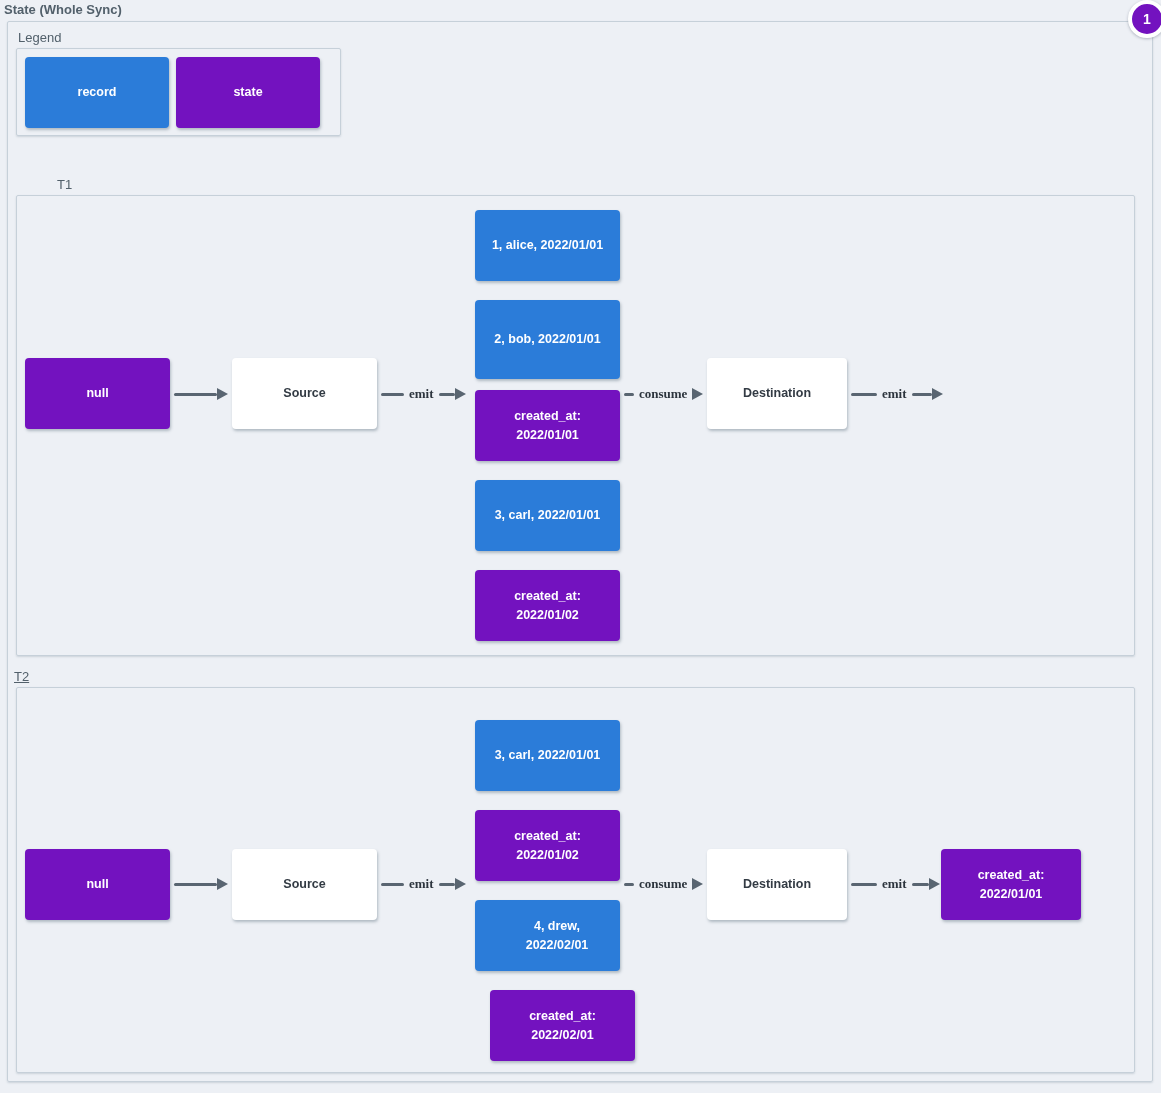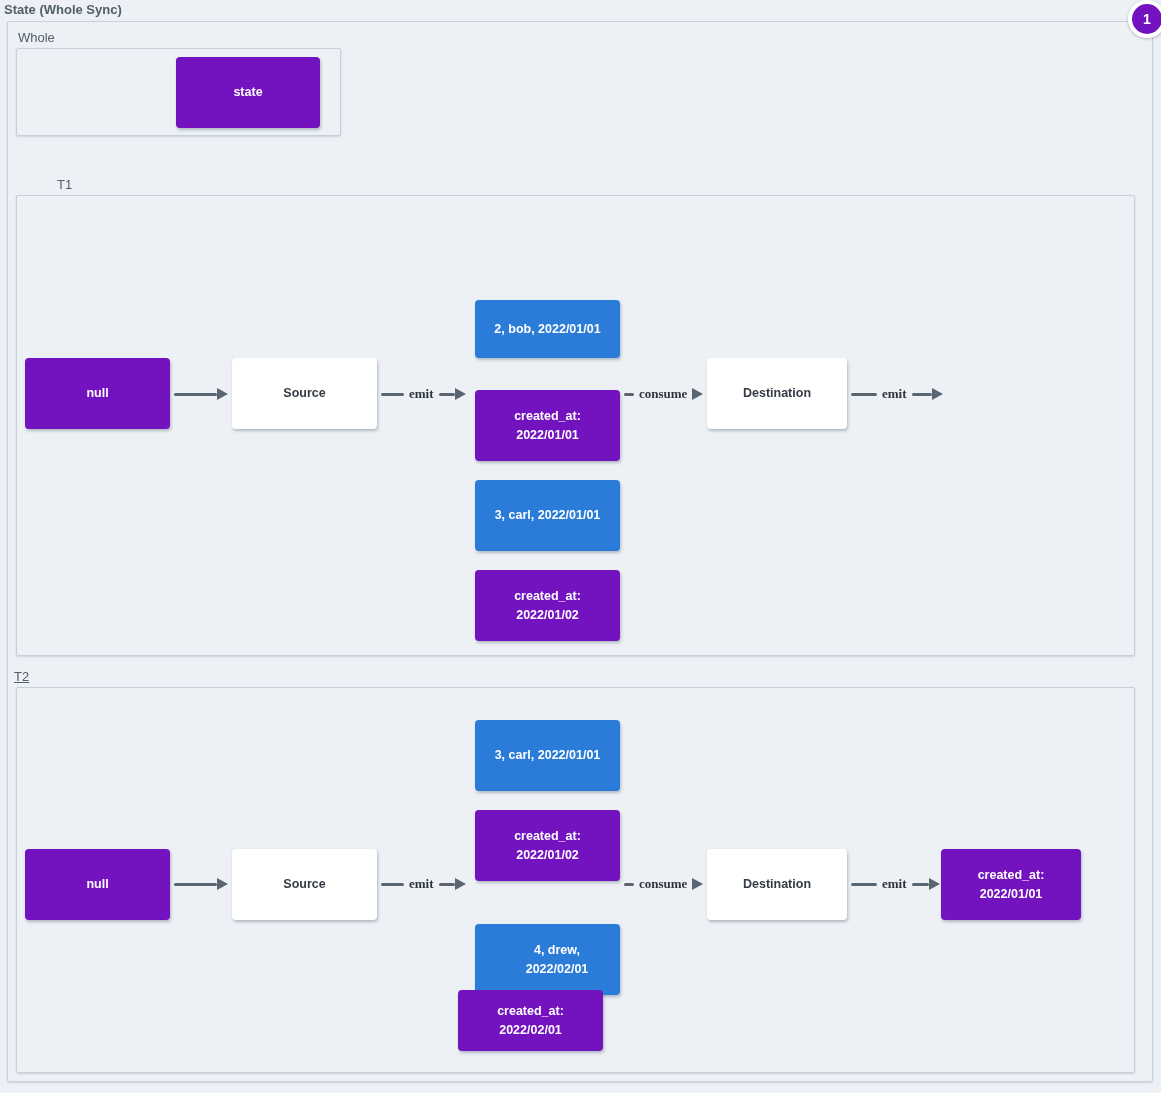--- a/index.html
+++ b/index.html
@@ -66,22 +66,25 @@
 </head>
 <body>
 
 <div class="root">
 
   <div class="group-label" style="left:4px;top:2px;font-weight:bold;">State (Whole Sync)</div>
   <div class="group" style="left:7px;top:21px;width:1146px;height:1061px;"></div>
 
   <div class="badge">1</div>
 
-  <div class="group-label" style="left:18px;top:30px;">Whole</div>
+  <div class="group-label" style="left:18px;top:30px;">Legend</div>
   <div class="group" style="left:16px;top:48px;width:325px;height:88px;"></div>
+  <div class="node" style="left:25px;top:57px;width:144px;height:71px;" data-kind="record">
+    <span>record</span>
+  </div>
   <div class="node" style="left:176px;top:57px;width:144px;height:71px;" data-kind="state">
     <span>state</span>
   </div>
 
   <div class="group-label" style="left:17px;top:177px;margin-left:40px;">T1</div>
   <div class="group" style="left:16px;top:195px;width:1119px;height:461px;"></div>
 
   <div class="node" style="left:25px;top:358px;width:145px;height:71px;" data-kind="state">
     <span>null</span>
   </div>
@@ -95,21 +98,24 @@
     <span>Source</span>
   </div>
 
   <div class="edge" style="left:381px;top:384px;">
     <span class="seg" style="width:23px;"></span>
     <span class="edge-label">emit</span>
     <span class="seg" style="width:16px;"></span>
     <span class="head"></span>
   </div>
 
-  <div class="node" style="left:475px;top:300px;width:145px;height:58px;" data-kind="record">
+  <div class="node" style="left:475px;top:210px;width:145px;height:71px;" data-kind="record">
+    <span>1, alice, 2022/01/01</span>
+  </div>
+  <div class="node" style="left:475px;top:300px;width:145px;height:79px;" data-kind="record">
     <span>2, bob, 2022/01/01</span>
   </div>
   <div class="node" style="left:475px;top:390px;width:145px;height:71px;" data-kind="state">
     <span>created_at: 2022/01/01</span>
   </div>
   <div class="node" style="left:475px;top:480px;width:145px;height:71px;" data-kind="record">
     <span>3, carl, 2022/01/01</span>
   </div>
   <div class="node" style="left:475px;top:570px;width:145px;height:71px;" data-kind="state">
     <span>created_at: 2022/01/02</span>
@@ -154,24 +160,24 @@
     <span class="seg" style="width:16px;"></span>
     <span class="head"></span>
   </div>
 
   <div class="node" style="left:475px;top:720px;width:145px;height:71px;" data-kind="record">
     <span>3, carl, 2022/01/01</span>
   </div>
   <div class="node" style="left:475px;top:810px;width:145px;height:71px;" data-kind="state">
     <span>created_at: 2022/01/02</span>
   </div>
-  <div class="node" style="left:475px;top:924px;width:145px;height:71px;padding-left:27px;" data-kind="record">
+  <div class="node" style="left:475px;top:900px;width:145px;height:71px;padding-left:27px;" data-kind="record">
     <span>4, drew, 2022/02/01</span>
   </div>
-  <div class="node" style="left:458px;top:990px;width:145px;height:61px;" data-kind="state">
+  <div class="node" style="left:490px;top:990px;width:145px;height:71px;" data-kind="state">
     <span>created_at: 2022/02/01</span>
   </div>
 
   <div class="edge" style="left:624px;top:874px;">
     <span class="seg" style="width:10px;"></span>
     <span class="edge-label">consume</span>
     <span class="head"></span>
   </div>
 
   <div class="node white" style="left:707px;top:849px;width:140px;height:71px;">

